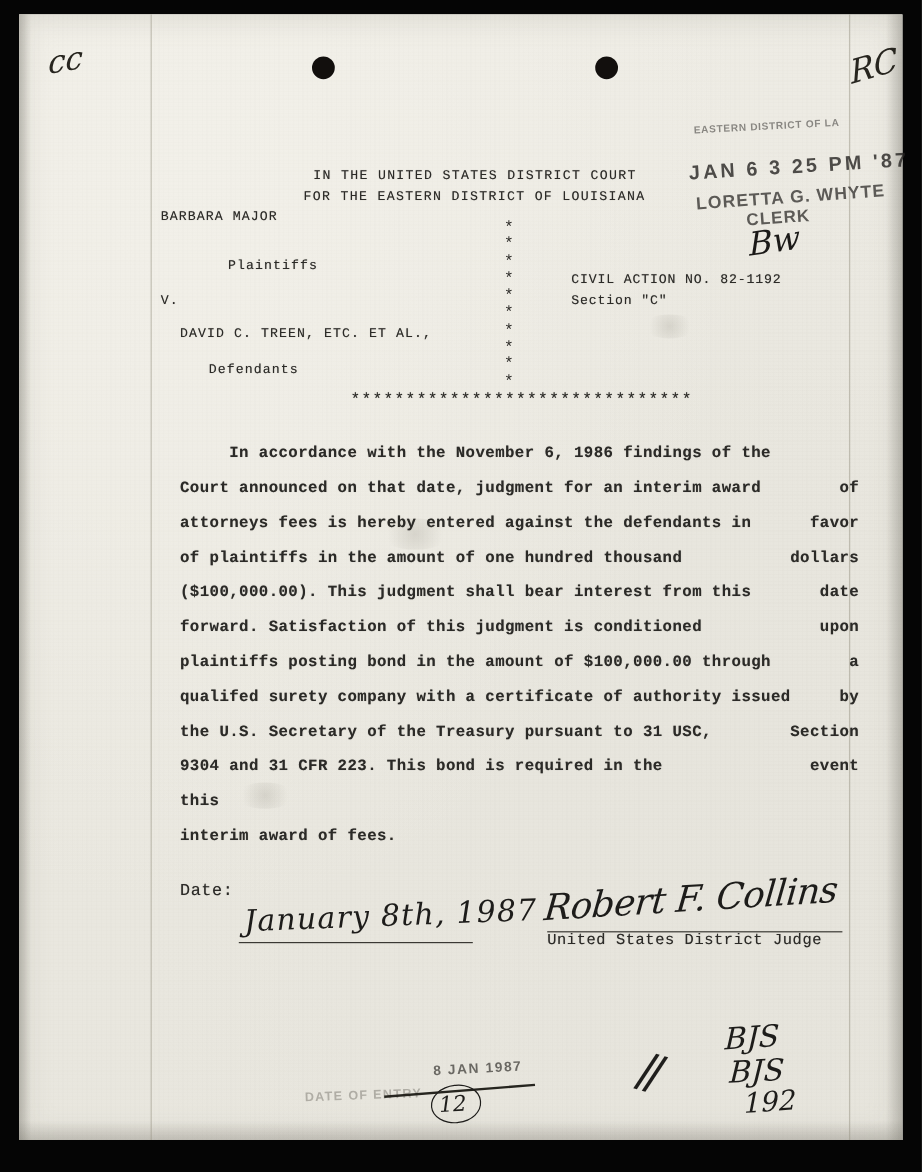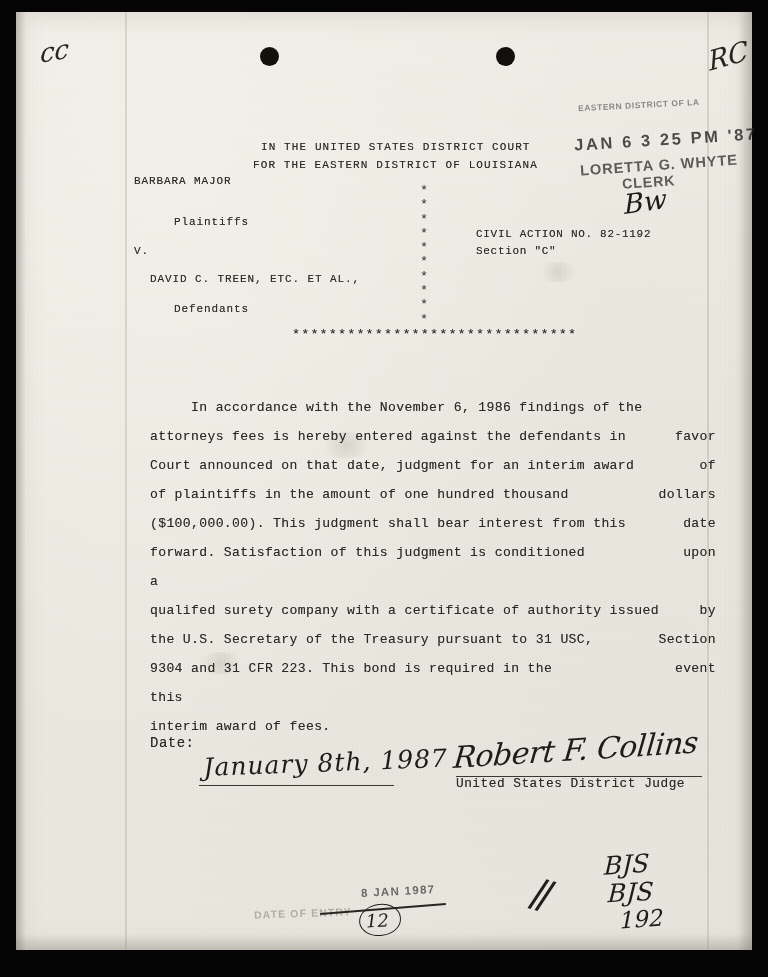--- a/index.html
+++ b/index.html
@@ -99,21 +99,21 @@
     line-height: 1;
     text-shadow: 0 0 .6px rgba(60,58,54,.55);
   }
 
   
   #court-line-1 { left: 245px; top: 130px; letter-spacing: 1.1px; }
   #court-line-2 { left: 237px; top: 148px; letter-spacing: 1.1px; }
 
   
   #cap-plaintiff-name { left: 118px; top: 164px; letter-spacing: .9px; }
-  #cap-plaintiff-role { left: 158px; top: 205px; letter-spacing: .9px; }
+  #cap-plaintiff-role { left: 174px; top: 205px; letter-spacing: .9px; }
   #cap-versus         { left: 118px; top: 234px; letter-spacing: .9px; }
   #cap-defendant-name { left: 134px; top: 262px; letter-spacing: .9px; }
   #cap-defendant-role { left: 158px; top: 292px; letter-spacing: .9px; }
 
   
   #star-column {
     position: absolute;
     left: 404px;
     top: 172px;
     color: #2b2a27;
@@ -139,22 +139,23 @@
     letter-spacing: 1.05px;
     font-size: 13.2px;
     border-bottom: 1.3px solid #33312d;
     padding-bottom: 2px;
   }
 
   
   #body-block {
     position: absolute;
     left: 134px;
-    top: 388px;
+    top: 358px;
     width: 566px;
+    font-weight: bold;
   }
   .body-line {
     display: flex;
     justify-content: space-between;
     height: 29px;
     color: #2b2a27;
     font-family: "Liberation Mono", "DejaVu Sans Mono", monospace;
     font-size: 13.1px;
     letter-spacing: .35px;
     white-space: pre;
@@ -411,26 +412,26 @@
 *</div>
 
     <div class="tw" id="case-number">CIVIL ACTION NO. 82-1192</div>
     <div class="tw" id="case-section">Section "C"</div>
 
     <div class="tw" id="star-row">*******************************</div>
 
 
     <div id="body-block">
         <div class="body-line last"><span>     In accordance with the November 6, 1986 findings of the</span></div>
+        <div class="body-line"><span>Court announced on that date, judgment for an interim award</span><span>of</span></div>
         <div class="body-line"><span>attorneys fees is hereby entered against the defendants in</span><span>favor</span></div>
-        <div class="body-line"><span>Court announced on that date, judgment for an interim award</span><span>of</span></div>
         <div class="body-line"><span>of plaintiffs in the amount of one hundred thousand</span><span>dollars</span></div>
         <div class="body-line"><span>($100,000.00). This judgment shall bear interest from this</span><span>date</span></div>
         <div class="body-line"><span>forward. Satisfaction of this judgment is conditioned</span><span>upon</span></div>
-        <div class="body-line"><span>a</span></div>
+        <div class="body-line"><span>plaintiffs posting bond in the amount of $100,000.00 through</span><span>a</span></div>
         <div class="body-line"><span>qualifed surety company with a certificate of authority issued</span><span>by</span></div>
         <div class="body-line"><span>the U.S. Secretary of the Treasury pursuant to 31 USC,</span><span>Section</span></div>
         <div class="body-line"><span>9304 and 31 CFR 223. This bond is required in the</span><span>event</span></div>
         <div class="body-line"><span>this</span></div>
         <div class="body-line last"><span>interim award of fees.</span></div>
       </div>
 
     <div class="tw" id="date-label">Date:</div>
     <div id="date-rule"></div>
     <div class="hand" id="date-hand">January 8th, 1987</div>

